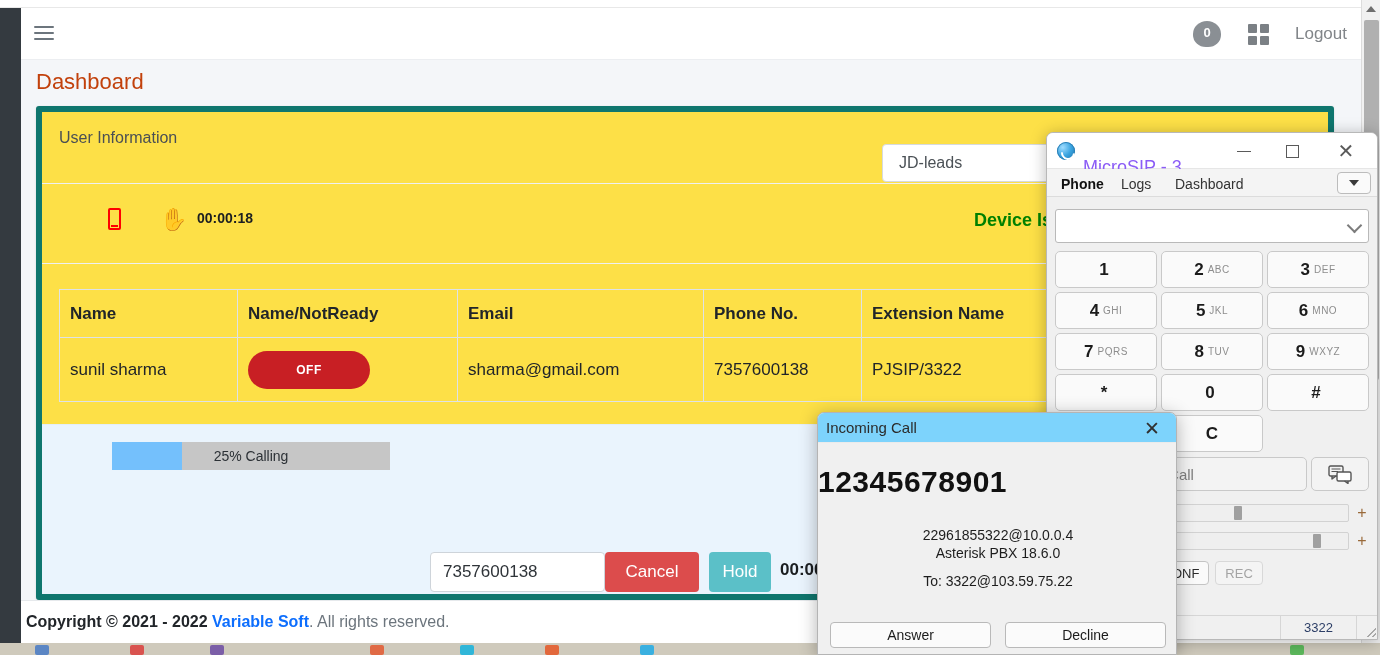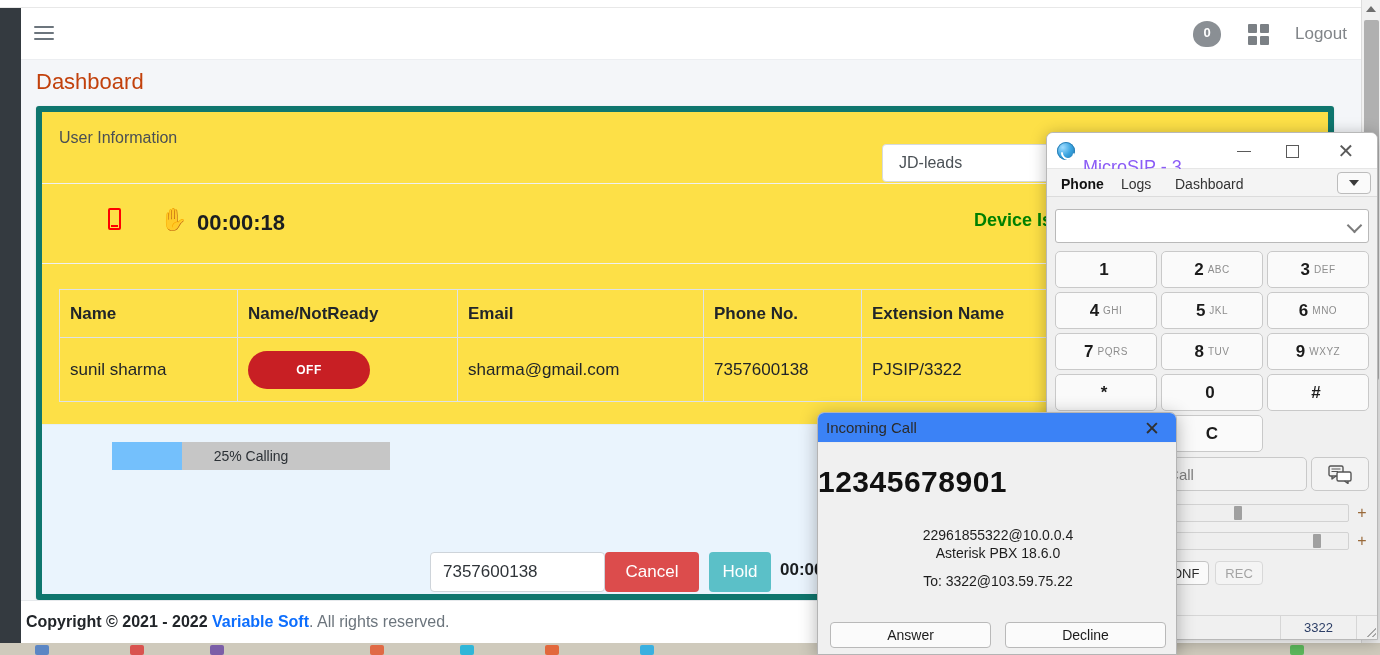--- a/index.html
+++ b/index.html
@@ -117,21 +117,21 @@
   #icon-mobile .body::after {
     content: ""; display: block; width: 7px; height: 2px;
     background: #ff0000; margin: 15px auto 0;
   }
   #icon-hand {
     position: absolute; left: 118px; top: 25px;
     font-size: 22px; color: #ff0000; line-height: 1; cursor: pointer;
   }
   #idle-timer {
     position: absolute; left: 155px; top: 26px;
-    font-size: 22px; font-weight: bold; color: #1b1e21;
+    font-size: 14px; font-weight: bold; color: #1b1e21;
   }
   #device-status {
     position: absolute; left: 840px; top: 26px; width: 200px;
     text-align: right;
     font-size: 18px; font-weight: bold; color: #008000;
   }
 
   
   #agent-table {
     position: absolute; left: 17px; top: 177px;
@@ -414,21 +414,21 @@
   #incoming-dialog {
     position: absolute; left: 817px; top: 412px;
     width: 360px; height: 243px;
     background: #f0f0f0;
     border: 1px solid #b4b4b4;
     border-radius: 7px 7px 0 0;
     box-shadow: 0 3px 18px rgba(0,0,0,.30);
     overflow: hidden;
   }
   #ic-titlebar {
-    position: relative; height: 30px; background: #3b82f6;
+    position: relative; height: 30px; background: #7dd3fc;
     border-bottom: 1px solid #ebebeb;
   }
   #ic-title {
     position: absolute; left: 8px; top: 6px; font-size: 15px; color: #2b2b2b;
   }
   #ic-close {
     position: absolute; right: 4px; top: 0; width: 40px; height: 30px;
     display: flex; align-items: center; justify-content: center;
     font-size: 19px; font-weight: 300; color: #303030; cursor: pointer;
   }

